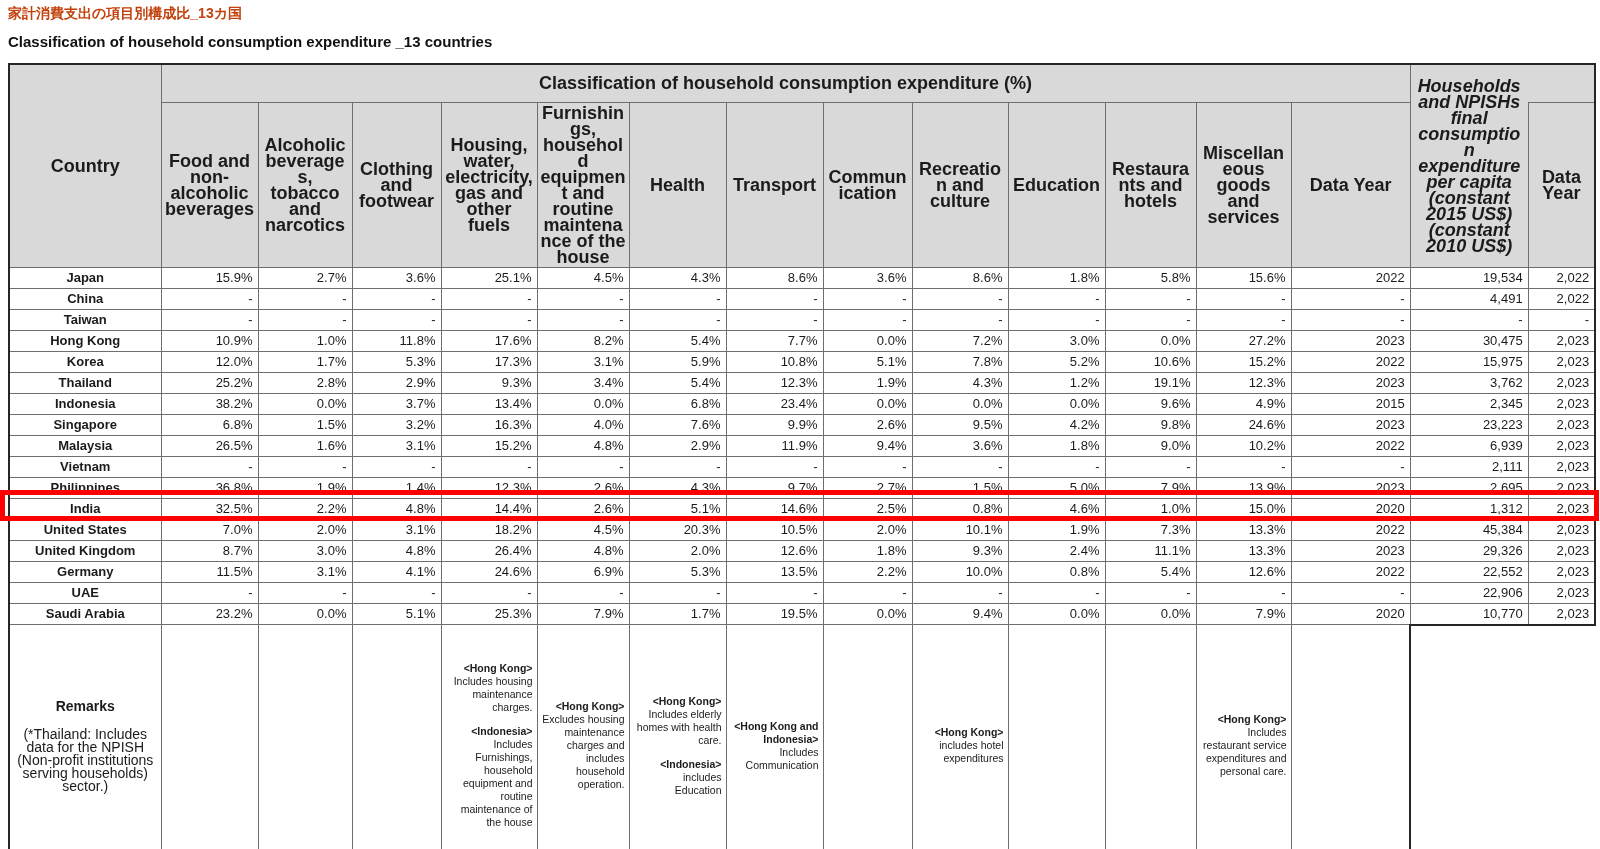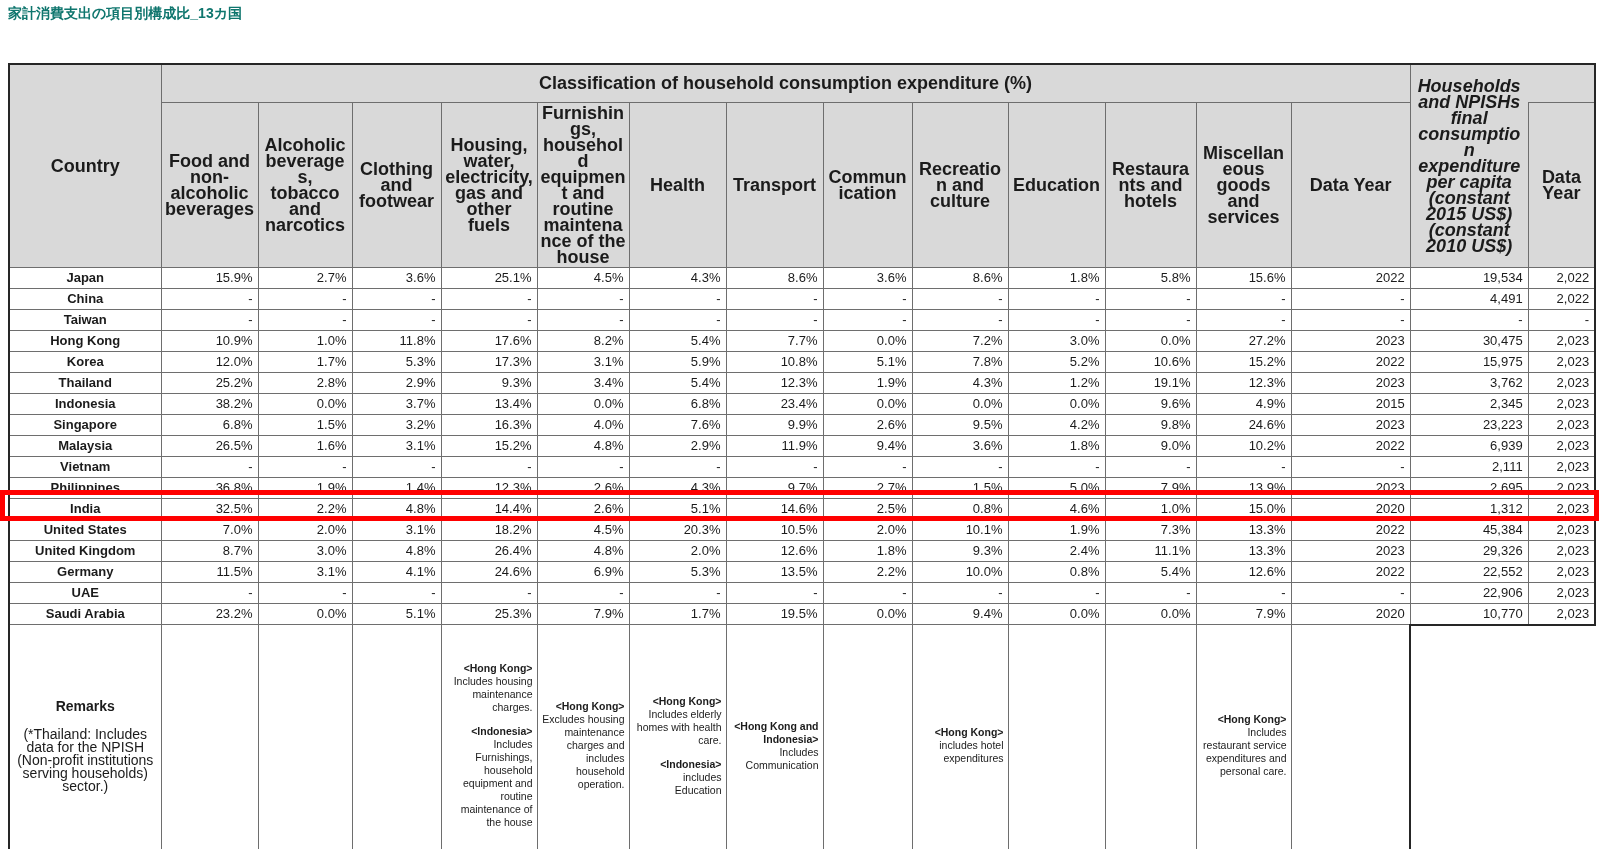--- a/index.html
+++ b/index.html
@@ -1,18 +1,18 @@
 <!DOCTYPE html>
 <html><head>
 <meta charset="utf-8">
 <style>
   html,body{margin:0;padding:0;background:#ffffff;width:1600px;height:849px;overflow:hidden;
     font-family:"Liberation Sans",sans-serif;-webkit-font-smoothing:antialiased;}
   #canvas{position:relative;width:1600px;height:849px;background:#fff;}
-  .title-ja{position:absolute;left:8px;top:5px;font-size:14px;font-weight:bold;color:#0f766e;}
+  .title-ja{position:absolute;left:8px;top:5px;font-size:14px;font-weight:bold;color:#c2410c;}
   .title-en{position:absolute;left:8px;top:33px;font-size:15px;font-weight:bold;color:#111;}
   table{position:absolute;left:8px;top:63px;border-collapse:collapse;table-layout:fixed;width:1586px;}
   th,td{box-sizing:border-box;border:1px solid #6e6e6e;padding:1px 4px;color:#1b1b1b;overflow:hidden;}
   th{background:#d9d9d9;font-size:18px;font-weight:bold;text-align:center;vertical-align:middle;
      line-height:16px;overflow-wrap:break-word;word-break:break-word;padding:2px 3px;}
   tr.h1{height:38px;} tr.h2{height:141px;}
   tbody tr{height:21px;}
   td.cname{font-weight:bold;text-align:center;font-size:13px;line-height:18px;}
   td.val{text-align:right;font-size:13px;line-height:18px;padding-right:5px;white-space:nowrap;}
   .edgeT{border-top:2px solid #262626;}
@@ -32,20 +32,21 @@
   td.rlabel .rn{font-size:14px;line-height:13px;max-width:145px;margin:0 auto;}
   td.ghost{border:none;background:#fff;}
   #hlbox{position:absolute;left:0;top:489px;width:1599px;height:31px;border:5px solid #ff0000;
     box-sizing:border-box;pointer-events:none;background:transparent;}
 </style>
 </head>
 <body>
 
 <div id="canvas">
   <div class="title-ja">家計消費支出の項目別構成比_13カ国</div>
+  <div class="title-en">Classification of household consumption expenditure _13 countries</div>
 
   <table>
     <colgroup>
       <col style="width:152px">
         <col style="width:97px">
         <col style="width:94px">
         <col style="width:89px">
       <col style="width:96px">
         <col style="width:92px">
         <col style="width:97px">

